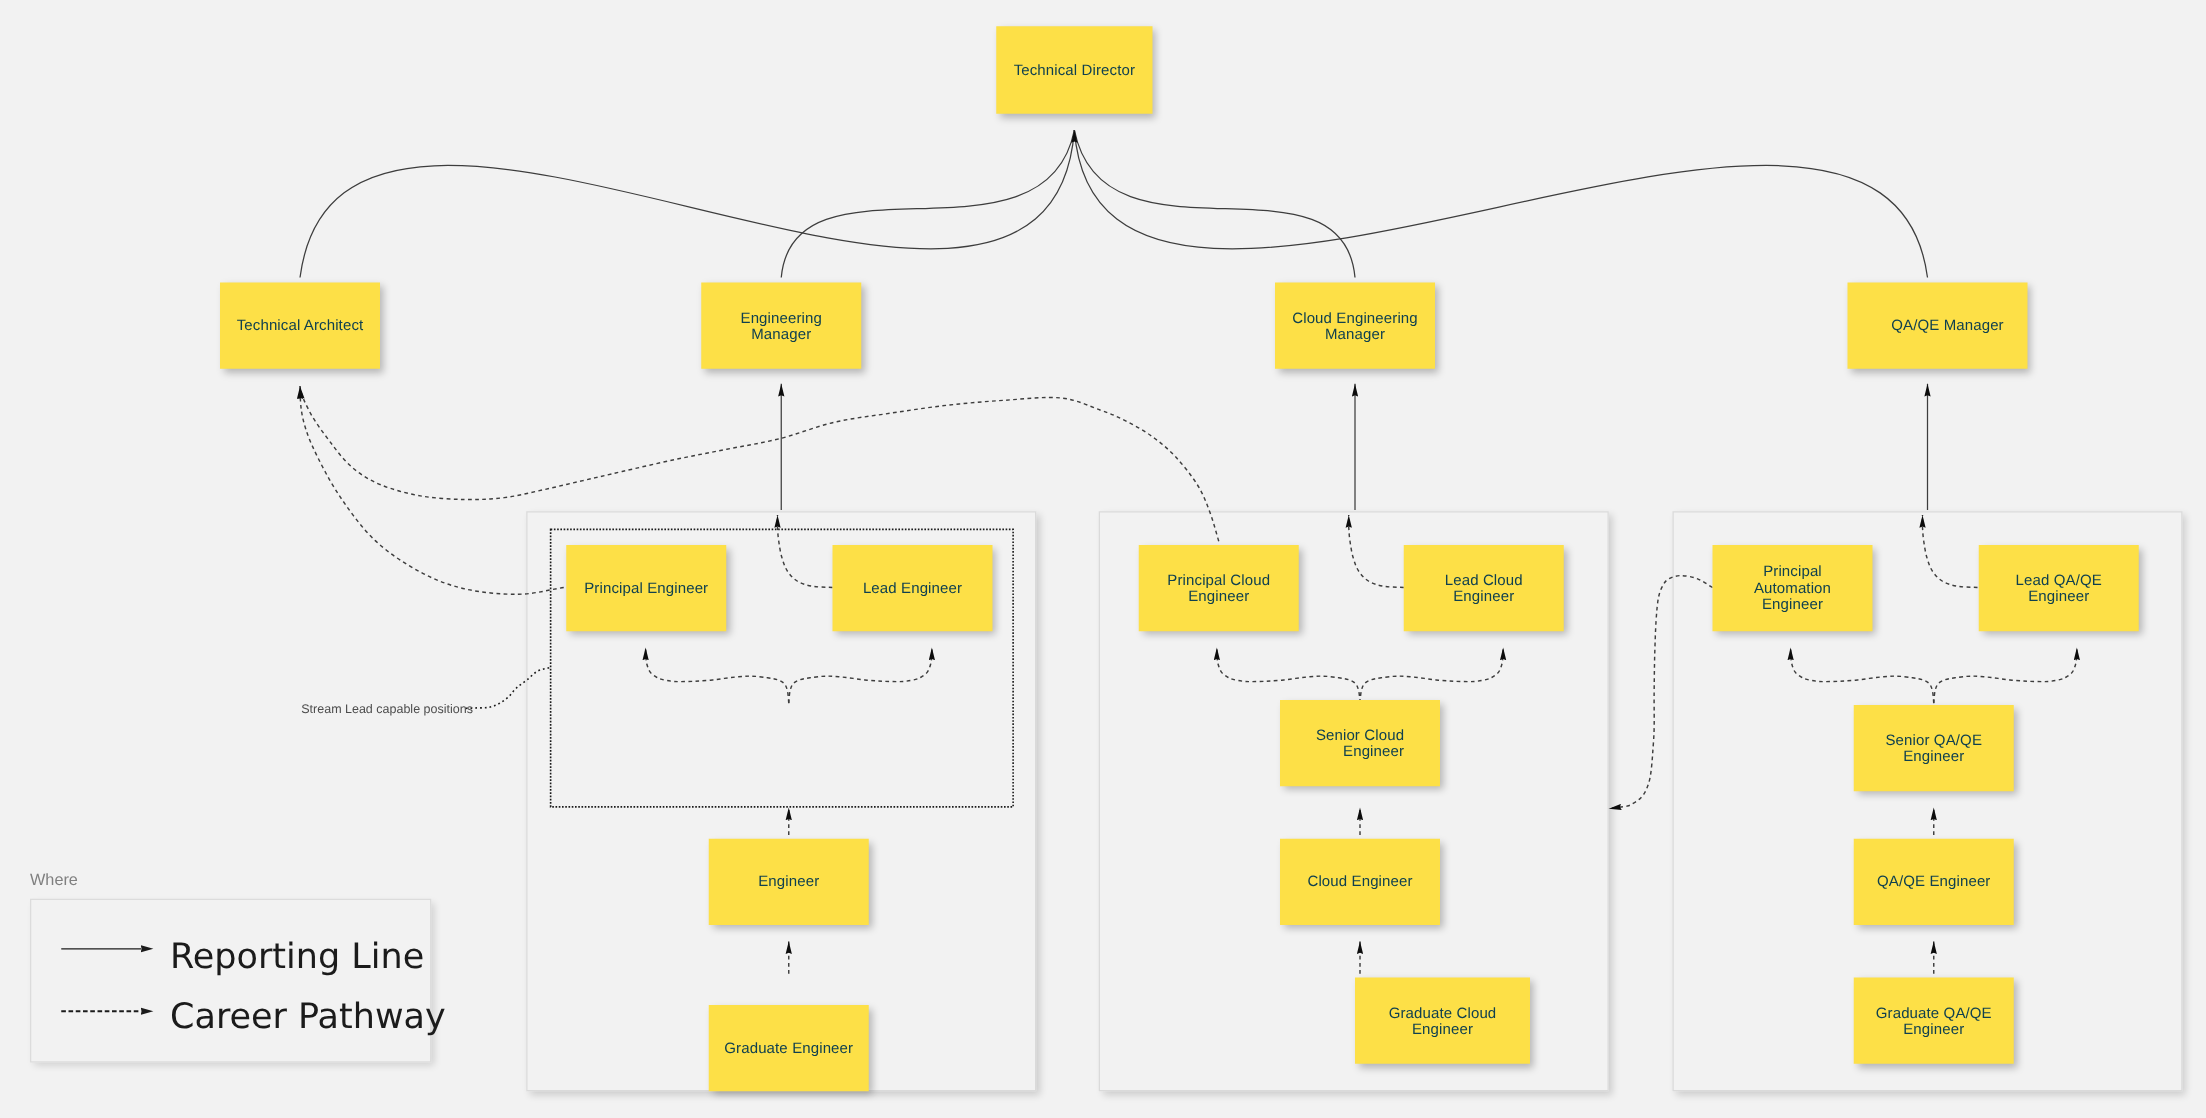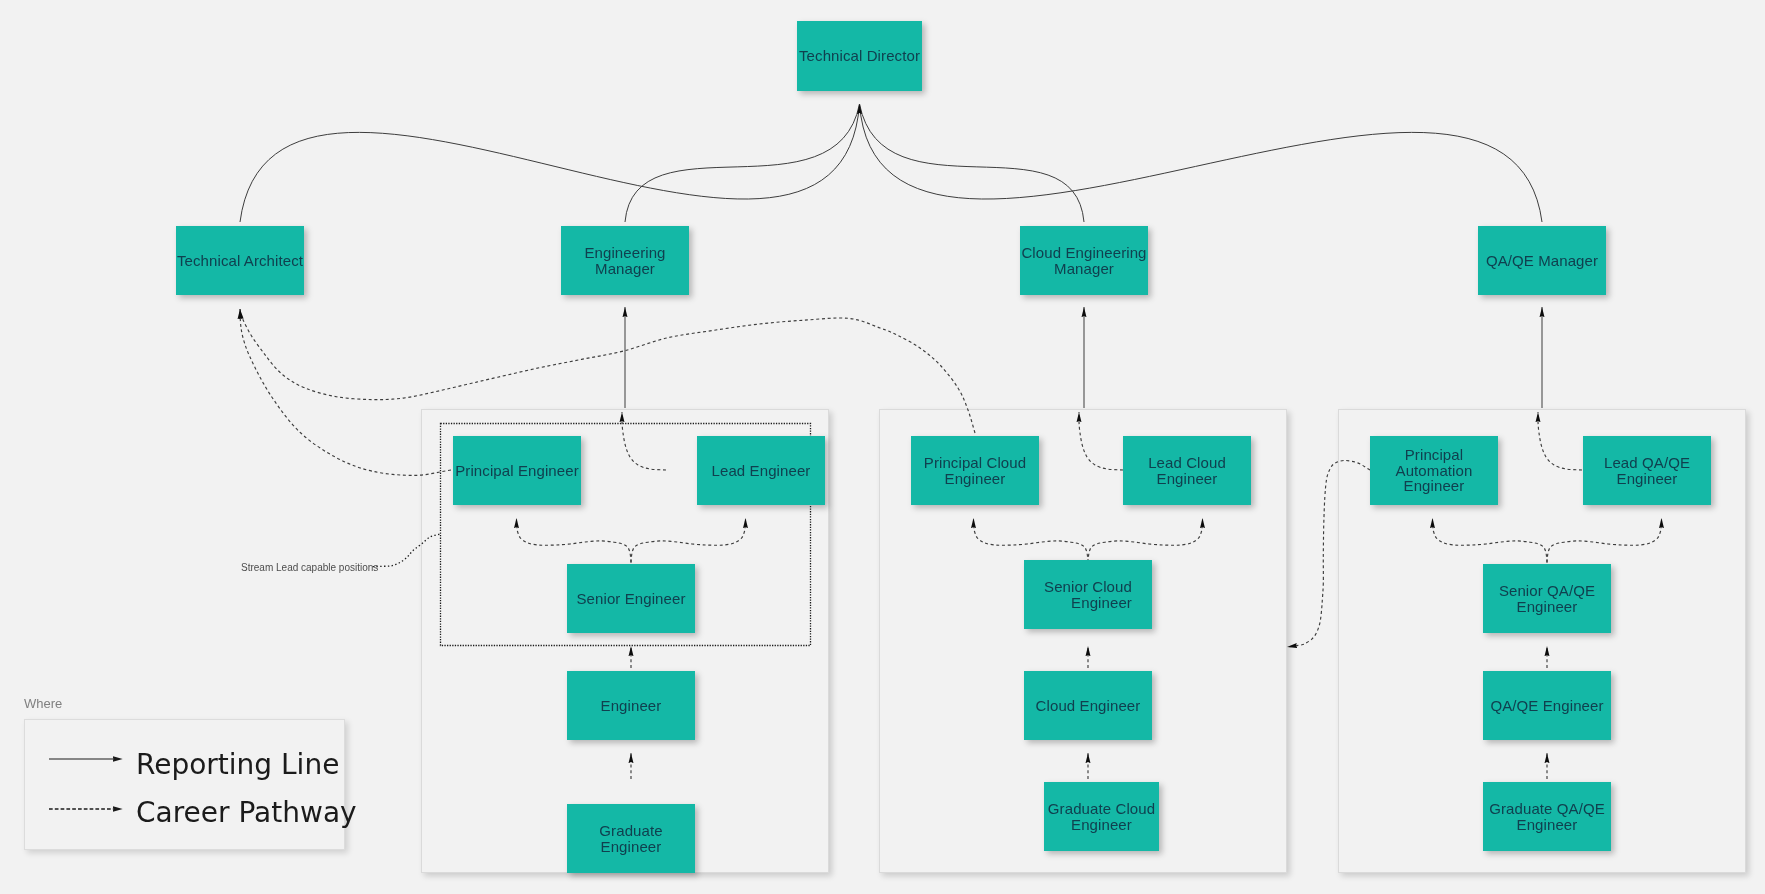--- a/index.html
+++ b/index.html
@@ -1,21 +1,21 @@
 <!DOCTYPE html>
 <html><head>
 <meta charset="utf-8">
 <title>Engineering Career Pathways</title>
 <style>
   html,body{margin:0;padding:0;}
   body{width:1765px;height:894px;background:#f2f2f2;font-family:"Liberation Sans",sans-serif;overflow:hidden;}
   #stage{position:relative;width:1765px;height:894px;}
   svg.layer{position:absolute;left:0;top:0;width:1765px;height:894px;pointer-events:none;}
-  .node{position:absolute;background:#14b8a6;color:#10404f;display:flex;align-items:center;justify-content:center;
-        text-align:center;font-size:15px;line-height:1.06;white-space:pre-line;letter-spacing:0.1px;
+  .node{position:absolute;background:#fde047;color:#10404f;display:flex;align-items:center;justify-content:center;
+        text-align:center;font-size:12px;line-height:1.06;white-space:pre-line;letter-spacing:0.1px;
         box-shadow:3px 3px 6px rgba(0,0,0,0.25);}
   .group{position:absolute;background:#f2f2f2;border:1px solid #dadada;
          box-shadow:3px 3px 6px rgba(0,0,0,0.16);}
   .legendbox{position:absolute;background:#f2f2f2;border:1px solid #dcdcdc;box-shadow:3px 3px 6px rgba(0,0,0,0.14);}
   .legend-title{position:absolute;font-size:13px;color:#808080;}
   .legend-text{position:absolute;font-family:"DejaVu Sans",sans-serif;font-size:28px;color:#1b1b1b;}
   .note{position:absolute;font-size:10px;color:#4d4d4d;}
 </style>
 </head>
 <body>
@@ -70,36 +70,35 @@
       </g>
   </svg>
 
   <div class="node" style="left:797px;top:21px;width:125px;height:70px;">Technical Director</div>
 
   <div class="node" style="left:176px;top:226px;width:128px;height:69px;">Technical Architect</div>
   <div class="node" style="left:561px;top:226px;width:128px;height:69px;">Engineering
 Manager</div>
   <div class="node" style="left:1020px;top:226px;width:128px;height:69px;">Cloud Engineering
 Manager</div>
-  <div class="node" style="left:1478px;top:226px;width:128px;height:69px;">QA/QE Manager</div>
+  <div class="node" style="left:1478px;top:226px;width:128px;height:69px;padding-left:16px;">QA/QE Manager</div>
 
   <div class="node" style="left:453px;top:436px;width:128px;height:69px;">Principal Engineer</div>
-  <div class="node" style="left:666px;top:436px;width:128px;height:69px;margin-left:31px;">Lead Engineer</div>
-  <div class="node" style="left:567px;top:564px;width:128px;height:69px;">Senior Engineer</div>
+  <div class="node" style="left:666px;top:436px;width:128px;height:69px;">Lead Engineer</div>
   <div class="node" style="left:567px;top:671px;width:128px;height:69px;">Engineer</div>
   <div class="node" style="left:567px;top:804px;width:128px;height:69px;">Graduate Engineer</div>
 
   <div class="node" style="left:911px;top:436px;width:128px;height:69px;">Principal Cloud
 Engineer</div>
   <div class="node" style="left:1123px;top:436px;width:128px;height:69px;">Lead Cloud
 Engineer</div>
   <div class="node" style="left:1024px;top:560px;width:128px;height:69px;text-align:right;">Senior Cloud
 Engineer</div>
   <div class="node" style="left:1024px;top:671px;width:128px;height:69px;">Cloud Engineer</div>
-  <div class="node" style="left:1044px;top:782px;width:115px;height:69px;">Graduate Cloud
+  <div class="node" style="left:1084px;top:782px;width:140px;height:69px;">Graduate Cloud
 Engineer</div>
 
   <div class="node" style="left:1370px;top:436px;width:128px;height:69px;">Principal
 Automation
 Engineer</div>
   <div class="node" style="left:1583px;top:436px;width:128px;height:69px;">Lead QA/QE
 Engineer</div>
   <div class="node" style="left:1483px;top:564px;width:128px;height:69px;">Senior QA/QE
 Engineer</div>
   <div class="node" style="left:1483px;top:671px;width:128px;height:69px;">QA/QE Engineer</div>

